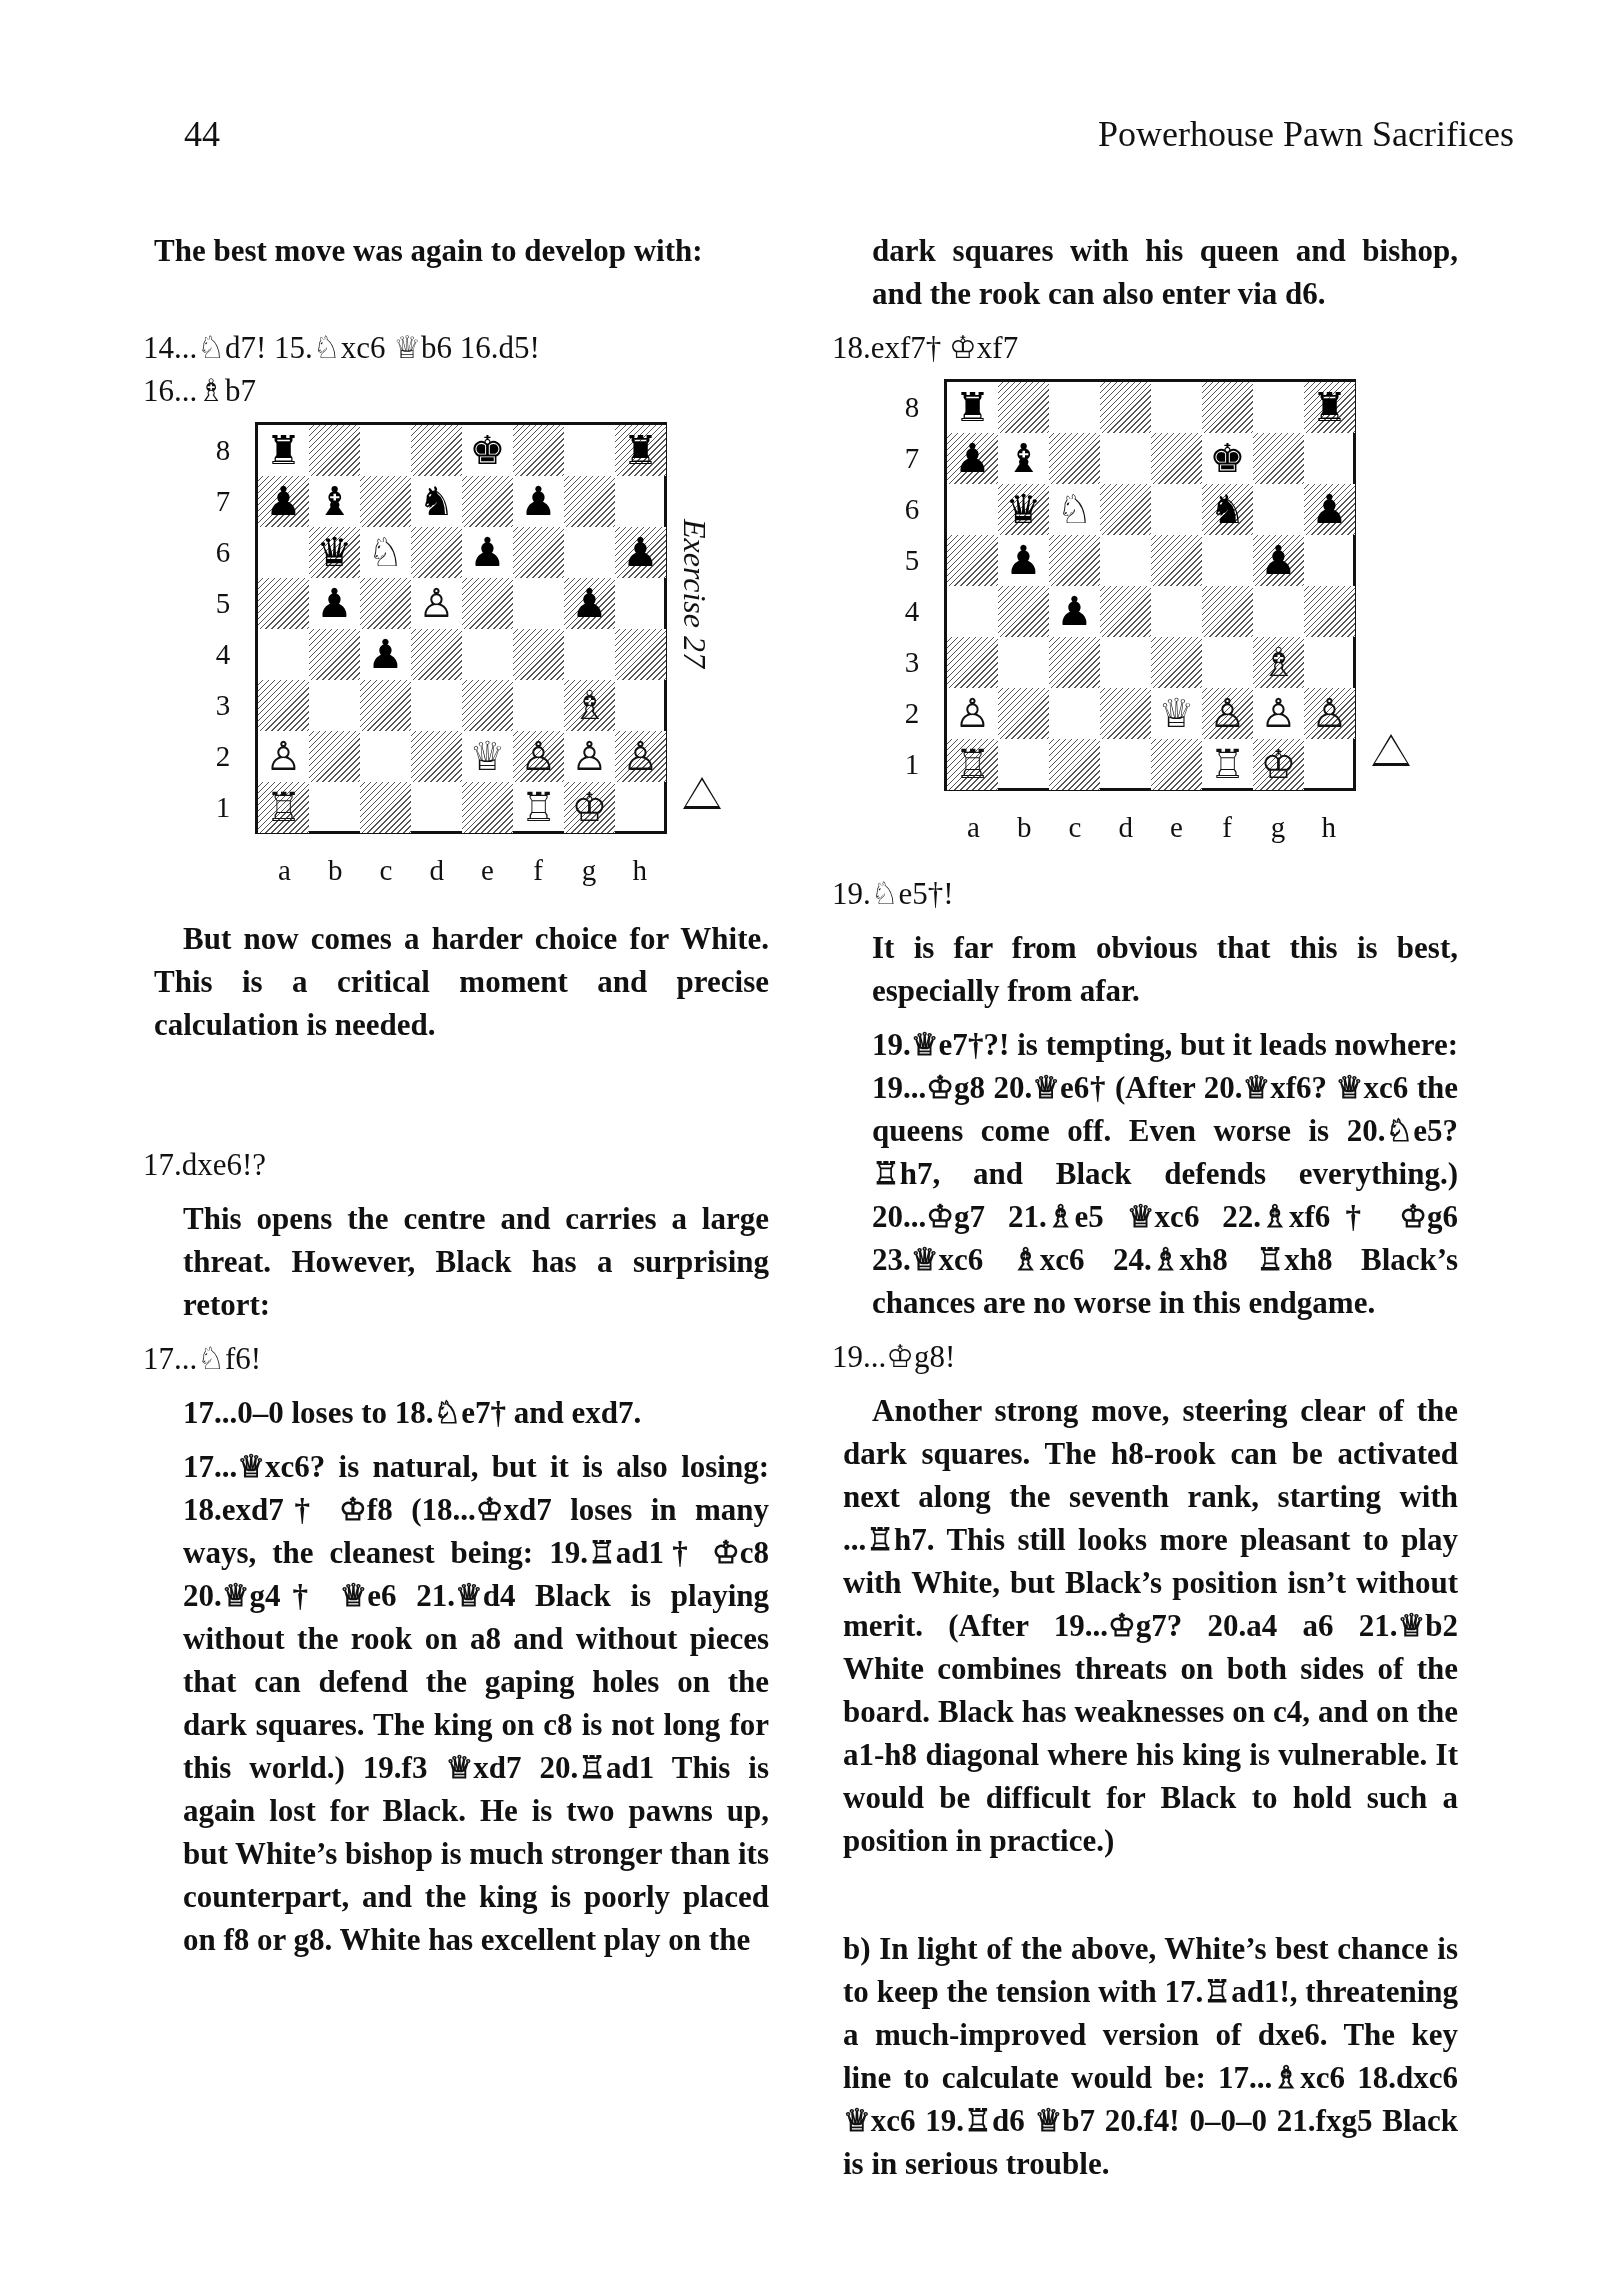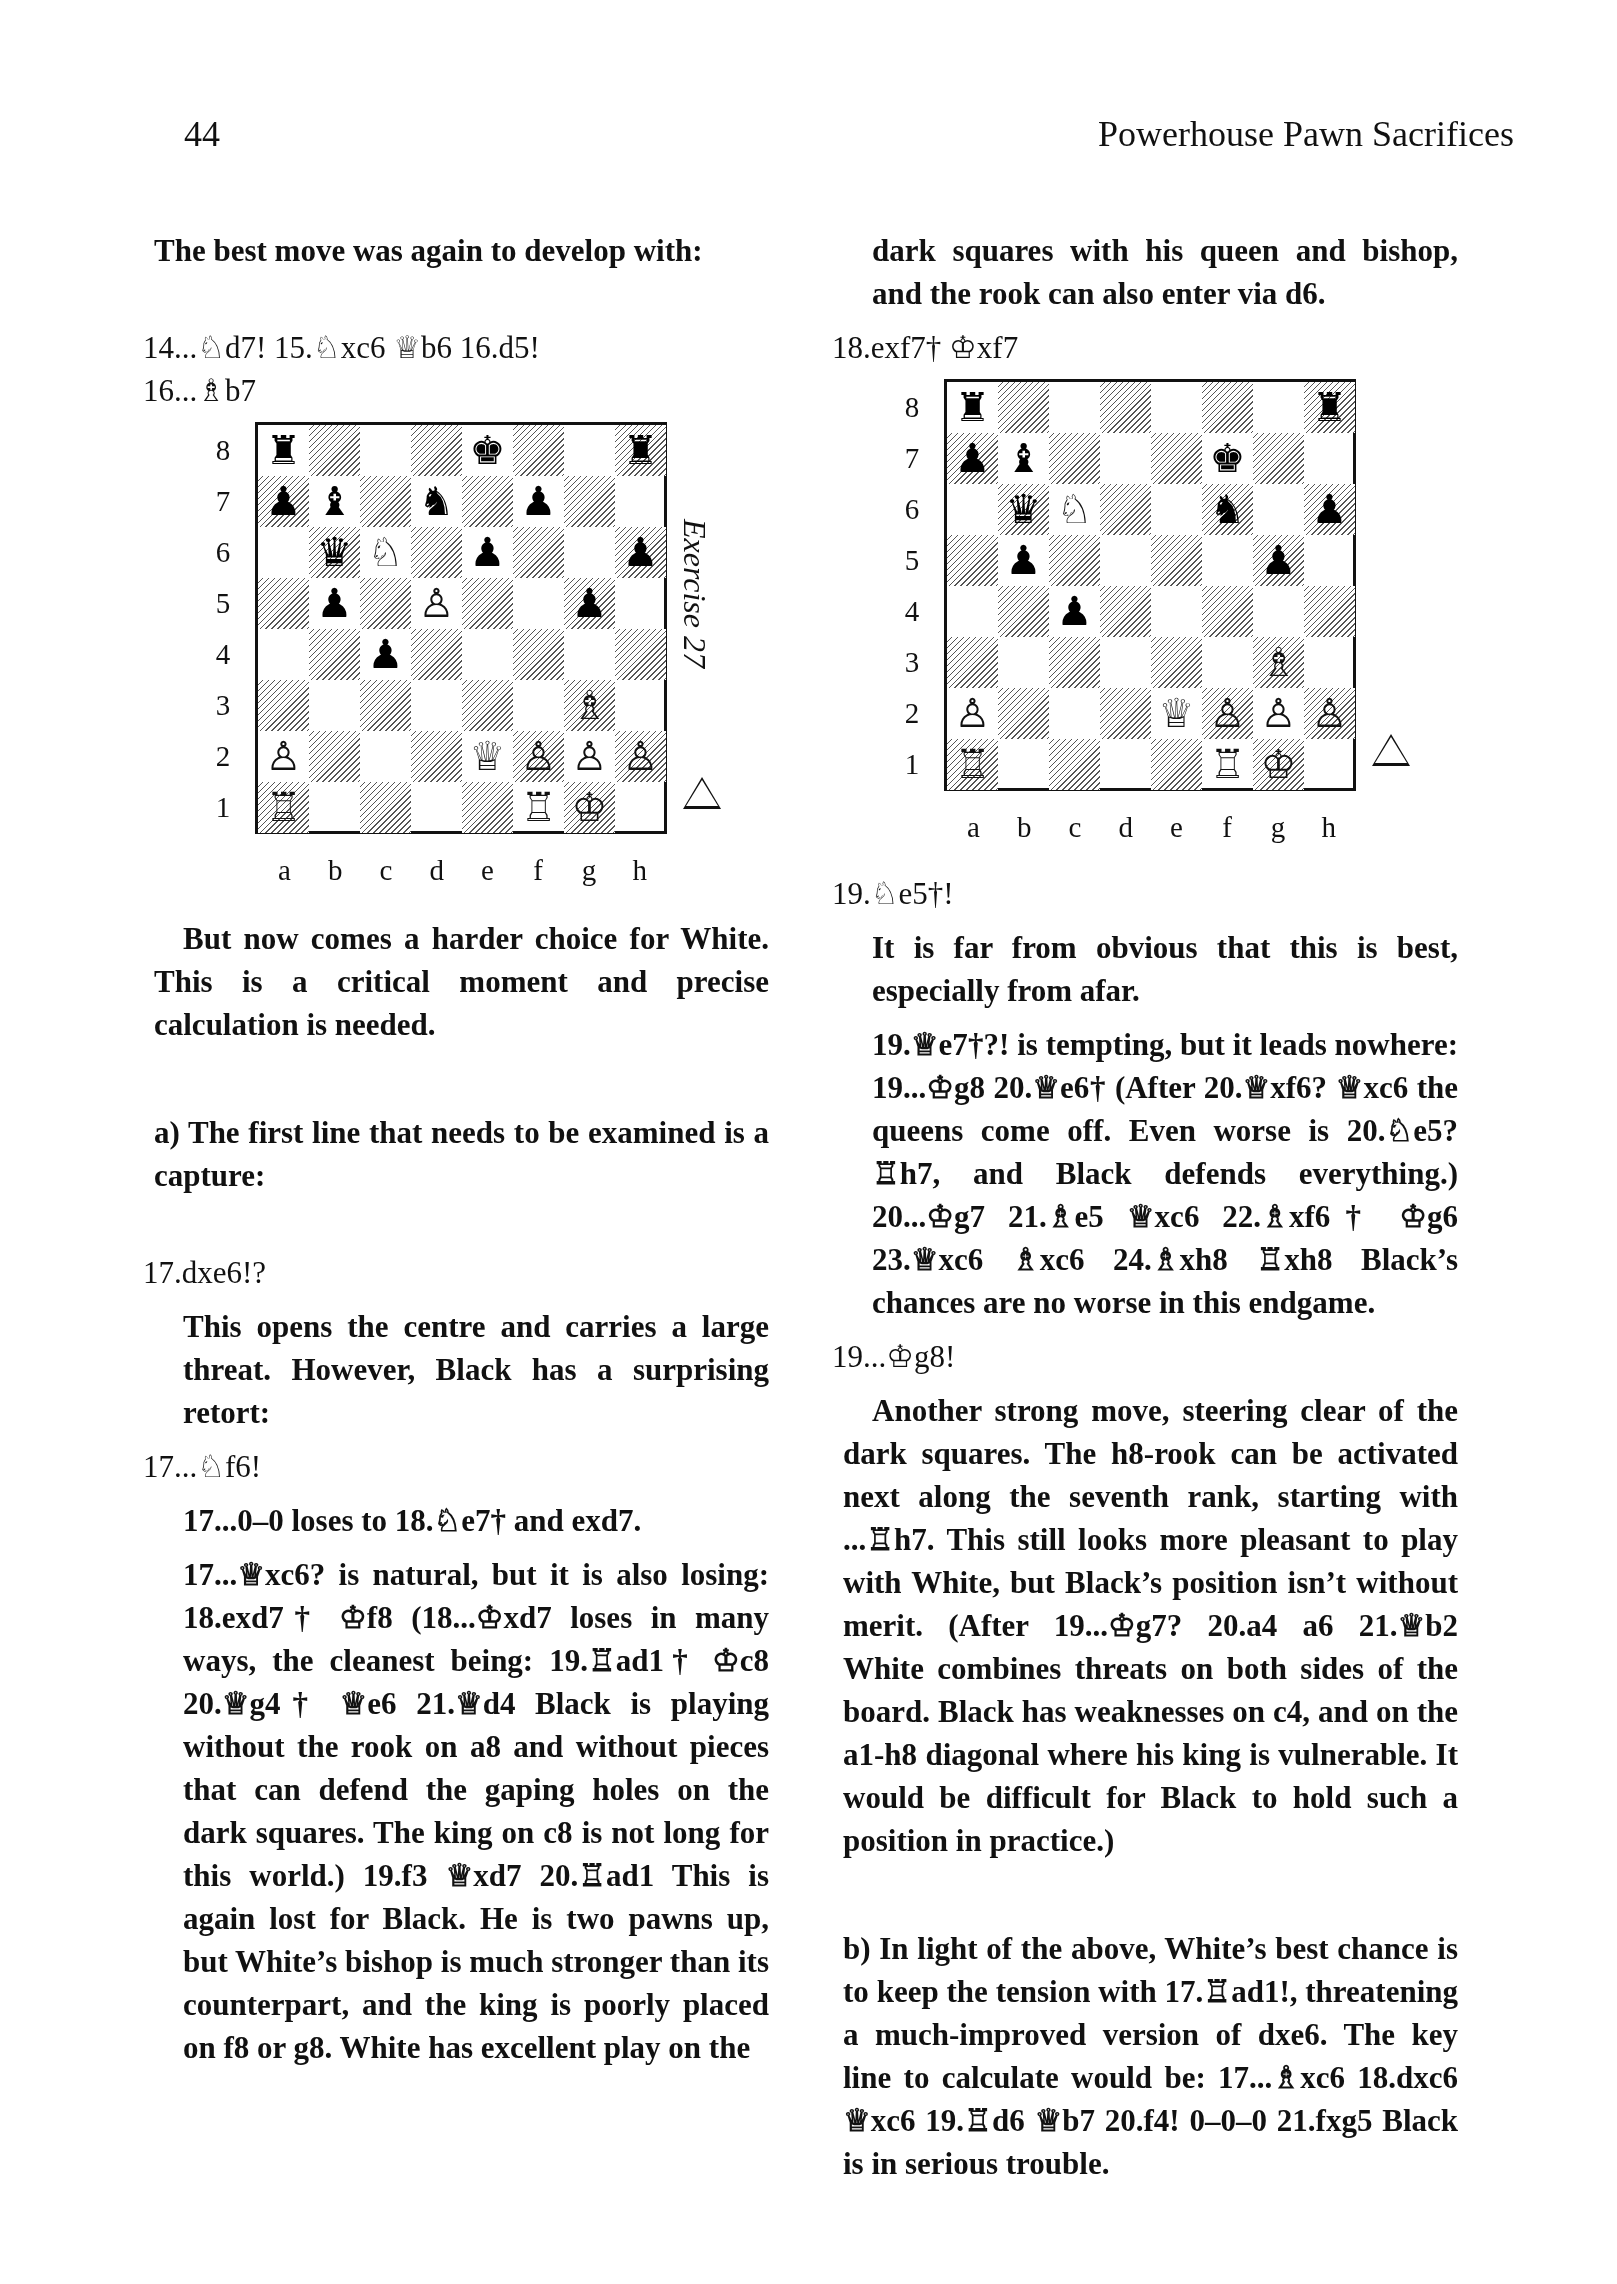--- a/index.html
+++ b/index.html
@@ -191,21 +191,20 @@
         <div>f</div>
         <div>g</div>
         <div>h</div>
       </div>
     <div class="exercise-label">Exercise 27</div>
     <div class="to-move"></div>
   </div>
 
   <p class="p first-indent">But now comes a harder choice for White. This is a critical moment and precise calculation is needed.</p>
   <div class="gap"></div>
-  <p class="p">a) The first line that needs to be examined is a capture:</p>
   <div class="gap"></div>
   <p class="move">17.dxe6!?</p>
   <p class="p indent">This opens the centre and carries a large threat. However, Black has a surprising retort:</p>
   <p class="move">17...♘f6!</p>
   <p class="p indent2">17...0–0 loses to 18.♘e7† and exd7.</p>
   <p class="p indent2">17...♕xc6? is natural, but it is also losing: 18.exd7† ♔f8 (18...♔xd7 loses in many ways, the cleanest being: 19.♖ad1† ♔c8 20.♕g4† ♕e6 21.♕d4 Black is playing without the rook on a8 and without pieces that can defend the gaping holes on the dark squares. The king on c8 is not long for this world.) 19.f3 ♕xd7 20.♖ad1 This is again lost for Black. He is two pawns up, but White’s bishop is much stronger than its counterpart, and the king is poorly placed on f8 or g8. White has excellent play on the</p>
 </div>
 
 <div class="col col-right">
   <p class="p indent">dark squares with his queen and bishop, and the rook can also enter via d6.</p>

